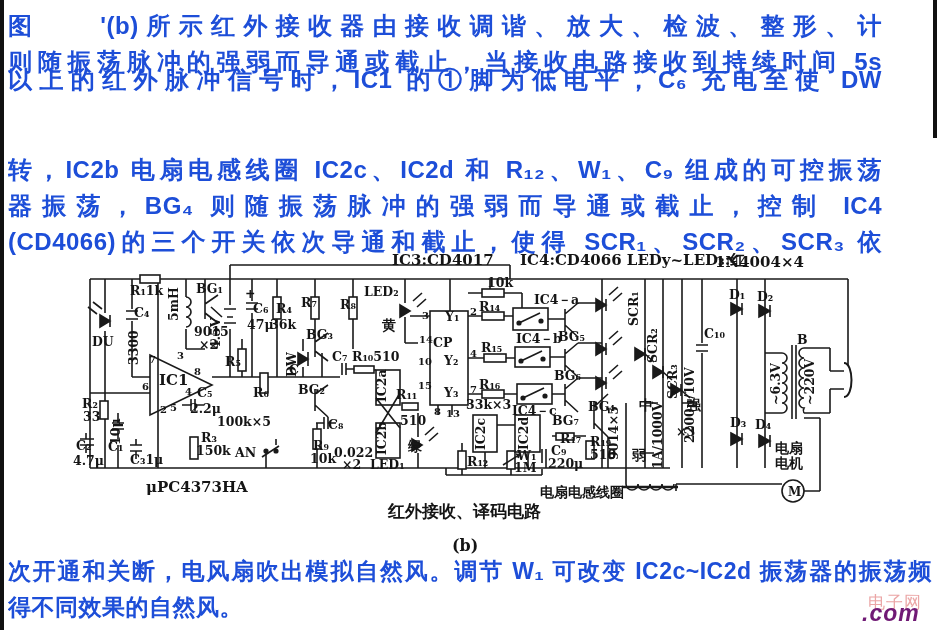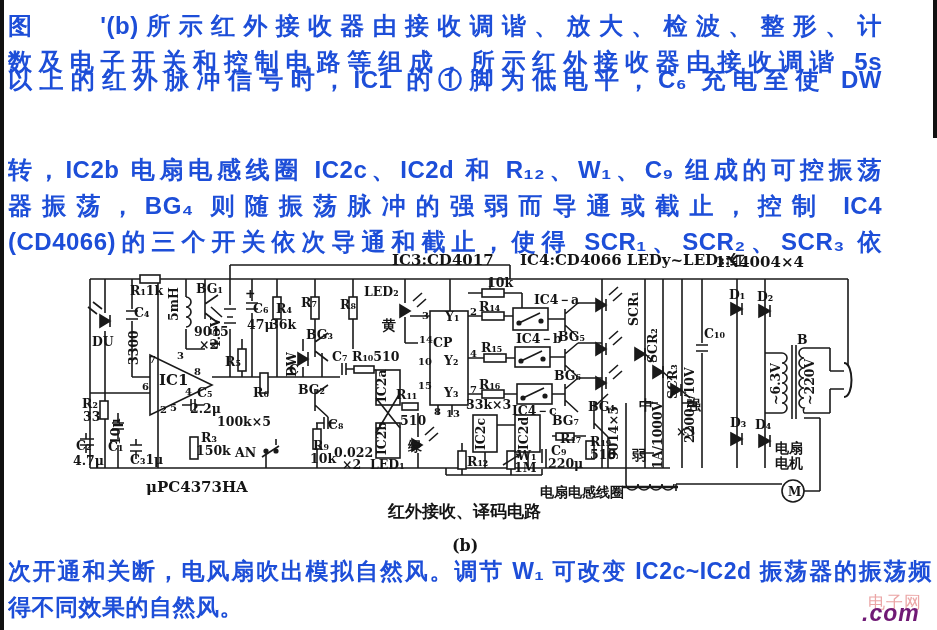--- a/index.html
+++ b/index.html
@@ -20,21 +20,21 @@
   .wm-com{font-style:italic;font-weight:900;font-size:23px;color:#701a75;letter-spacing:1px;}
 </style>
 </head>
 <body>
 
 <div class="page">
   <div class="scan-edge" style="left:0;top:0;width:4px;height:630px;"></div>
   <div class="scan-edge" style="left:933px;top:0;width:4px;height:138px;"></div>
 
   <div class="line" style="top:10px;">图&nbsp;&nbsp;&nbsp;&nbsp;'(b)所示红外接收器由接收调谐、放大、检波、整形、计</div>
-  <div class="line" style="top:46px;">数及电子开关和控制电路等组成，所示红外接收器由接收调谐 5s</div>
+  <div class="line" style="top:46px;">则随振荡脉冲的强弱而导通或截止，当接收电路接收到持续时间 5s</div>
   <div class="line" style="top:64px;">以上的红外脉冲信号时，IC1 的①脚为低电平，C₆ 充电至使 DW</div>
   <div class="line" style="top:154px;">转，IC2b 电扇电感线圈 IC2c、IC2d 和 R₁₂、W₁、C₉ 组成的可控振荡</div>
   <div class="line" style="top:190px;">器振荡，BG₄ 则随振荡脉冲的强弱而导通或截止，控制 IC4</div>
   <div class="line" style="top:226px;">(CD4066)的三个开关依次导通和截止，使得 SCR₁、SCR₂、SCR₃ 依</div>
 
   <svg class="schem" width="800" height="285" viewBox="0 0 800 285">
     <g fill="none" stroke="#1a1a1a" stroke-width="1.6">
 
       <g>
         <path d="M20,26 H778 M160,12 H440 M160,12 V26 M440,12 V26

